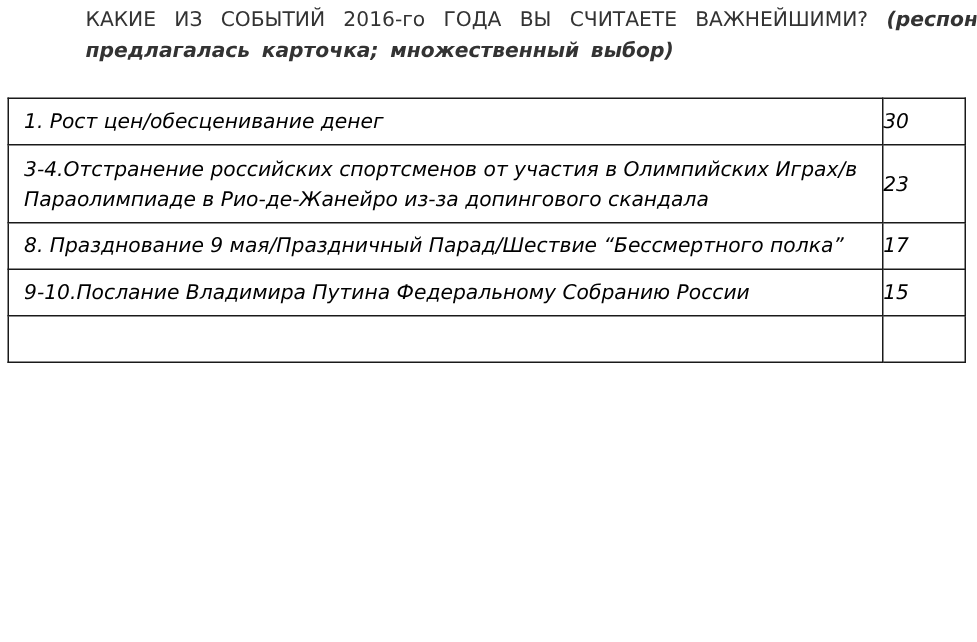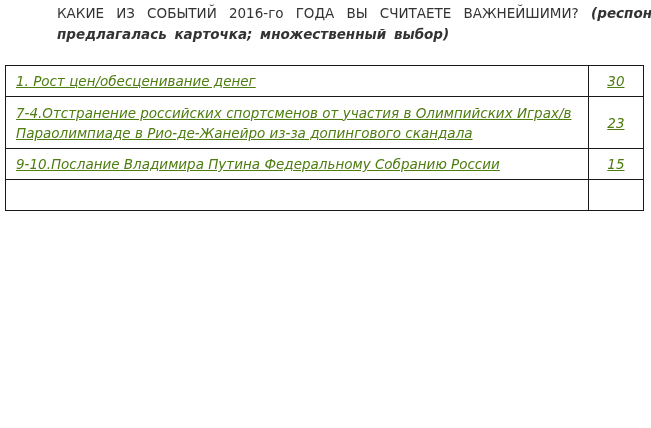--- a/index.html
+++ b/index.html
@@ -42,33 +42,31 @@
       left: 5px;
       top: 65px;
       width: 639px;
       border-collapse: collapse;
       table-layout: fixed;
     }
     table.results td {
       border: 1px solid #1a1a1a;
       font-style: italic;
       font-size: 13.5px;
-      color: #4d7c0f;
+      color: #000000;
       vertical-align: middle;
       padding: 0 8px;
       line-height: 20px;
-      text-decoration: underline;
     }
     table.results td.label {
       width: 551px;
       padding-left: 10px;
     }
     table.results td.value {
       width: 53px;
-      text-align: center;
       padding: 0;
       margin-top: 19px;
     }
     tr.single td { height: 30px; }
     tr.double td { height: 51px; padding-top: 0; padding-bottom: 0; }
   </style>
 </head>
 <body>
 
 <div class="question">
@@ -76,22 +74,26 @@
   <span class="q-note">(респонденту предлагалась карточка; множественный выбор)</span>
 </div>
 
 <table class="results">
   <tbody>
     <tr class="single">
       <td class="label">1. Рост цен/обесценивание денег</td>
       <td class="value">30</td>
     </tr>
     <tr class="double">
-      <td class="label">7-4.Отстранение российских спортсменов от участия в Олимпийских Играх/в Параолимпиаде в Рио-де-Жанейро из-за допингового скандала</td>
+      <td class="label">3-4.Отстранение российских спортсменов от участия в Олимпийских Играх/в Параолимпиаде в Рио-де-Жанейро из-за допингового скандала</td>
       <td class="value">23</td>
+    </tr>
+    <tr class="single">
+      <td class="label">8. Празднование 9 мая/Праздничный Парад/Шествие “Бессмертного полка”</td>
+      <td class="value">17</td>
     </tr>
     <tr class="single">
       <td class="label">9-10.Послание Владимира Путина Федеральному Собранию России</td>
       <td class="value">15</td>
     </tr>
     <tr class="single">
       <td class="label"></td>
       <td class="value"></td>
     </tr>
   </tbody>

